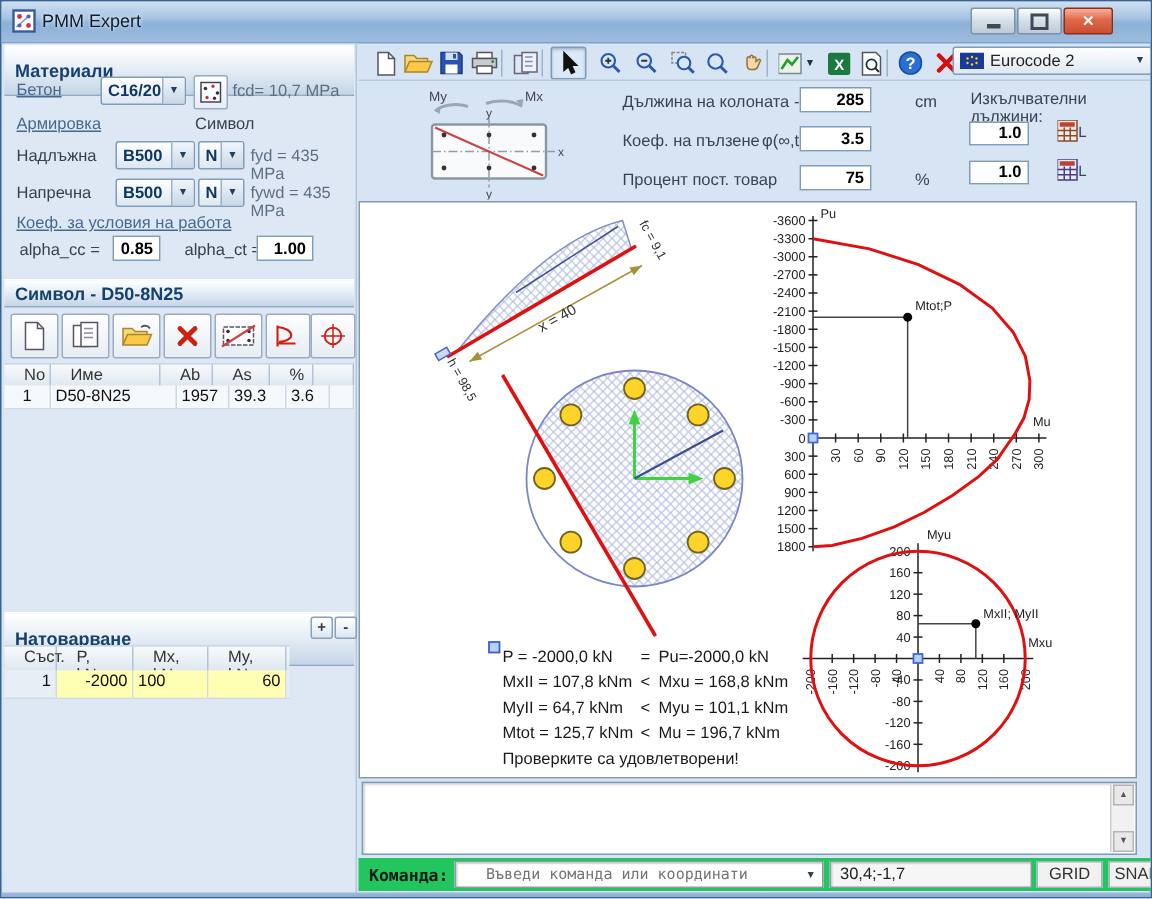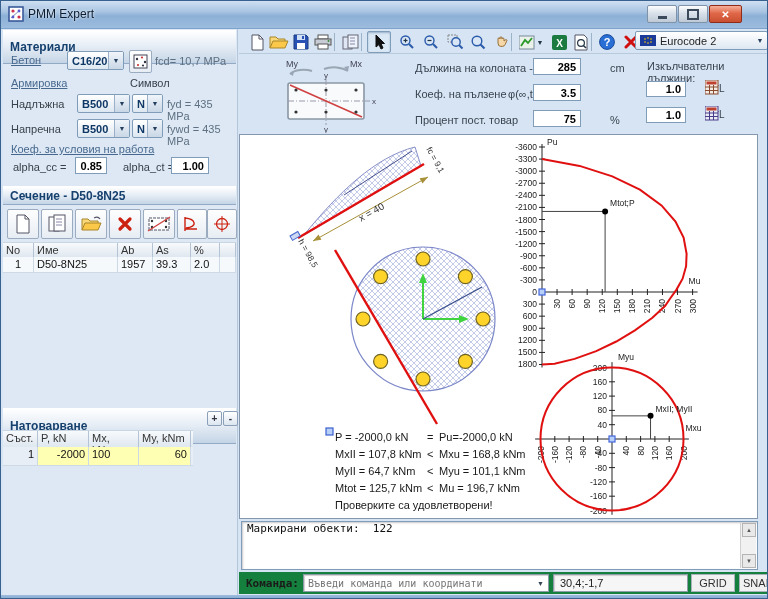--- a/index.html
+++ b/index.html
@@ -29,41 +29,41 @@
   .combo{border:1px solid #7f9db9;border-radius:2px;background:linear-gradient(#ffffff,#dde7f1);
     display:flex;align-items:center;font-weight:bold;color:#0e3766;font-size:11px;padding-left:4px;box-sizing:border-box;}
   .combo .arr{margin-left:auto;width:14px;align-self:stretch;display:flex;align-items:center;justify-content:center;
     border-left:1px solid #9ab0c8;background:linear-gradient(#f0f5fa,#c9d7e6);font-size:7px;color:#25405e;}
   .val{border:1px solid #7f9db9;background:#fff;font-weight:bold;font-size:11px;color:#000;
     display:flex;align-items:center;justify-content:flex-end;padding-right:4px;box-sizing:border-box;}
   .sbtn{border:1px solid #9cacc0;border-radius:2px;background:linear-gradient(#fefefe,#e7edf4);
     display:flex;align-items:center;justify-content:center;}
   .tbl-h{background:linear-gradient(#f8fafc,#dde6ef);border-bottom:1px solid #aebfd2;border-top:1px solid #c8d6e4;
     font-size:11px;color:#333;display:flex;}
-  .tbl-h > div{border-right:1px solid #b5c4d5;padding:1px 3px;box-sizing:border-box;}
+  .tbl-h > div{border-right:1px solid #b5c4d5;padding:1px 13px;box-sizing:border-box;}
   .tbl-r{display:flex;font-size:11px;color:#111;background:#f6f9fc;border-bottom:1px solid #cdd9e5;}
   .tbl-r > div{border-right:1px solid #cdd9e5;padding:1px 3px;box-sizing:border-box;}
   .ycell{background:#ffffb4 !important;}
   .tbtn{width:22px;height:20px;display:flex;align-items:center;justify-content:center;border:1px solid transparent;}
   .tbtn.pressed{border:1px solid #7f9db9;border-radius:2px;background:#dbe8f5;box-shadow:inset 0 1px 2px #9ab2cc;}
   .tsep{width:1px;height:18px;background:#9cb2c9;margin-top:1px;}
   .canvas{left:238px;top:133px;width:519px;height:385px;background:#ffffff;border:1px solid #8497ac;box-sizing:border-box;}
   .console{left:240px;top:520px;width:517px;height:49px;background:#ffffff;border:1px solid #7f9db9;
     box-sizing:border-box;box-shadow:inset 1px 1px 2px #c8c8c8;}
   .conline{font-family:"DejaVu Sans Mono",monospace;font-size:11px;color:#101010;white-space:pre;line-height:14px;padding-left:5px;}
   .scroll{position:absolute;right:1px;top:1px;bottom:1px;width:15px;background:#f1f1f1;border-left:1px solid #d0d0d0;}
   .sarr{position:absolute;left:1px;width:12px;height:12px;border:1px solid #b4b4b4;background:#e9e9e9;
     font-size:6px;color:#555;display:flex;align-items:center;justify-content:center;}
-  .cmdrow{left:238px;top:571px;width:530px;height:22px;background:#15803d;}
+  .cmdrow{left:238px;top:571px;width:530px;height:22px;background:#22c55e;}
   .sunken{border:1px solid #8d9aa7;background:#ffffff;box-sizing:border-box;box-shadow:inset 1px 1px 1px #d0d0d0;}
   .flatbtn{border:1px solid #a8b2bc;background:#f1f1f1;color:#303030;font-size:11px;
     display:flex;align-items:center;justify-content:center;box-sizing:border-box;}
   .cmdlabel{font-family:"DejaVu Sans Mono",monospace;font-weight:bold;font-size:11px;color:#1a1a1a;}
   .cmdinput{font-family:"DejaVu Sans Mono",monospace;font-size:10px;color:#9a9a9a;border:none;outline:none;
-    background:transparent;width:100%;padding:0 0 0 4px;}
+    background:transparent;width:100%;padding:0 0 0 20px;}
   .pm-label{font-size:11px;color:#3a4450;margin-left:24px;}
   .small-btn{border:1px solid #8ba0b8;border-radius:2px;background:linear-gradient(#ffffff,#dce6f0);
     font-size:10px;color:#334;display:flex;align-items:center;justify-content:center;font-weight:bold;}
 </style>
 </head>
 <body>
 
 <div id="app">
 
   <div class="abs titlebar">
@@ -136,21 +136,21 @@
     <div class="abs glabel" style="left:164px;top:94px">fywd = 435 MPa</div>
 
     <a class="abs lnk" style="left:8px;top:114px">Коеф. за условия на работа</a>
 
     <div class="abs plabel" style="left:10px;top:132px">alpha_cc =</div>
     <div class="abs val" style="left:72px;top:128px;width:32px;height:17px">0.85</div>
     <div class="abs plabel" style="left:120px;top:132px">alpha_ct =</div>
     <div class="abs val" style="left:168px;top:128px;width:38px;height:17px">1.00</div>
 
     <div class="abs phead" style="left:0;top:157px;width:233px;height:19px">
-      <span>Сечение - D50-8N25</span>
+      <span>Символ - D50-8N25</span>
     </div>
 
     <div class="abs sbtn" style="left:4px;top:180px;width:30px;height:28px">
       <svg width="18" height="20">
         <path d="M3,1 h8 l4,4 v14 h-12 z" fill="#fff" stroke="#556"></path>
           <path d="M11,1 v4 h4" fill="none" stroke="#556"></path>
       </svg>
     </div>
     <div class="abs sbtn" style="left:38px;top:180px;width:30px;height:28px">
       <svg width="20" height="20">
@@ -202,21 +202,21 @@
       <div style="width:35px">Ab</div>
       <div style="width:38px">As</div>
       <div style="width:29px">%</div>
       <div style="flex:1"></div>
     </div>
     <div class="abs tbl-r" style="left:0;top:228px;width:233px;height:15px">
       <div style="width:31px;text-align:center">1</div>
       <div style="width:84px">D50-8N25</div>
       <div style="width:35px">1957</div>
       <div style="width:38px">39.3</div>
-      <div style="width:29px">2.0</div>
+      <div style="width:29px">3.6</div>
       <div style="flex:1"></div>
     </div>
 
     <div class="abs phead" style="left:0;top:379px;width:233px;height:36px">
       <span>Натоварване</span>
     </div>
     <div class="abs small-btn" style="left:204px;top:382px;width:13px;height:13px">+</div>
     <div class="abs small-btn" style="left:220px;top:382px;width:13px;height:13px">-</div>
 
     <div class="abs tbl-h" style="left:0;top:401px;width:190px;height:17px">
@@ -583,21 +583,20 @@
         <rect x="86" y="293" width="7" height="7" fill="#b8d0f8" stroke="#3a5fd0" stroke-width="1.2"></rect>
         <text y="306" font-size="11" fill="#1a1a1a" font-family="Liberation Sans,sans-serif"><tspan x="95">P = -2000,0 kN</tspan><tspan x="187">=</tspan><tspan x="199">Pu=-2000,0 kN</tspan></text>
         <text y="323" font-size="11" fill="#1a1a1a" font-family="Liberation Sans,sans-serif"><tspan x="95">MxII = 107,8 kNm</tspan><tspan x="187">&lt;</tspan><tspan x="199">Mxu = 168,8 kNm</tspan></text>
         <text y="340" font-size="11" fill="#1a1a1a" font-family="Liberation Sans,sans-serif"><tspan x="95">MyII = 64,7 kNm</tspan><tspan x="187">&lt;</tspan><tspan x="199">Myu = 101,1 kNm</tspan></text>
         <text y="357" font-size="11" fill="#1a1a1a" font-family="Liberation Sans,sans-serif"><tspan x="95">Mtot = 125,7 kNm</tspan><tspan x="187">&lt;</tspan><tspan x="199">Mu = 196,7 kNm</tspan></text>
         <text x="95" y="374" font-size="11" fill="#1a1a1a" font-family="Liberation Sans,sans-serif">Проверките са удовлетворени!</text>
       </svg>
   </div>
 
   <div class="abs console">
-    <div class="conline">Маркирани обекти:  122</div>
     <div class="scroll">
       <div class="sarr" style="top:0">▲</div>
       <div class="sarr" style="bottom:0">▼</div>
     </div>
   </div>
 
   <div class="abs cmdrow">
     <div class="abs cmdlabel" style="left:7px;top:5px">Команда:</div>
     <div class="abs sunken" style="left:64px;top:2px;width:246px;height:18px;display:flex;align-items:center">
       <input class="cmdinput" placeholder="Въведи команда или координати" style="">

